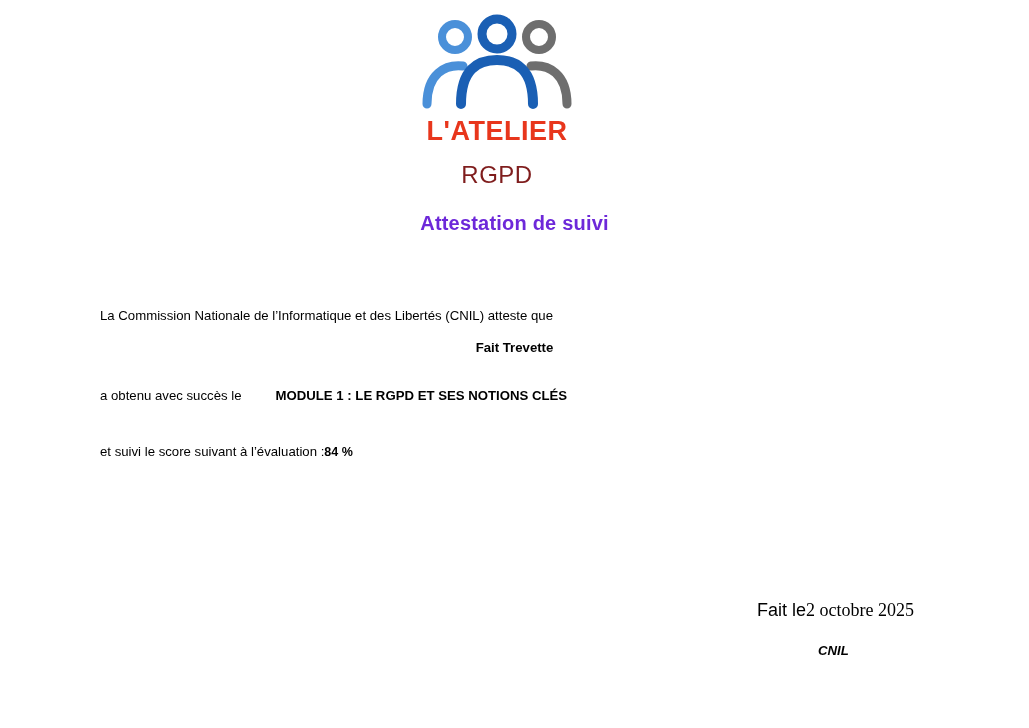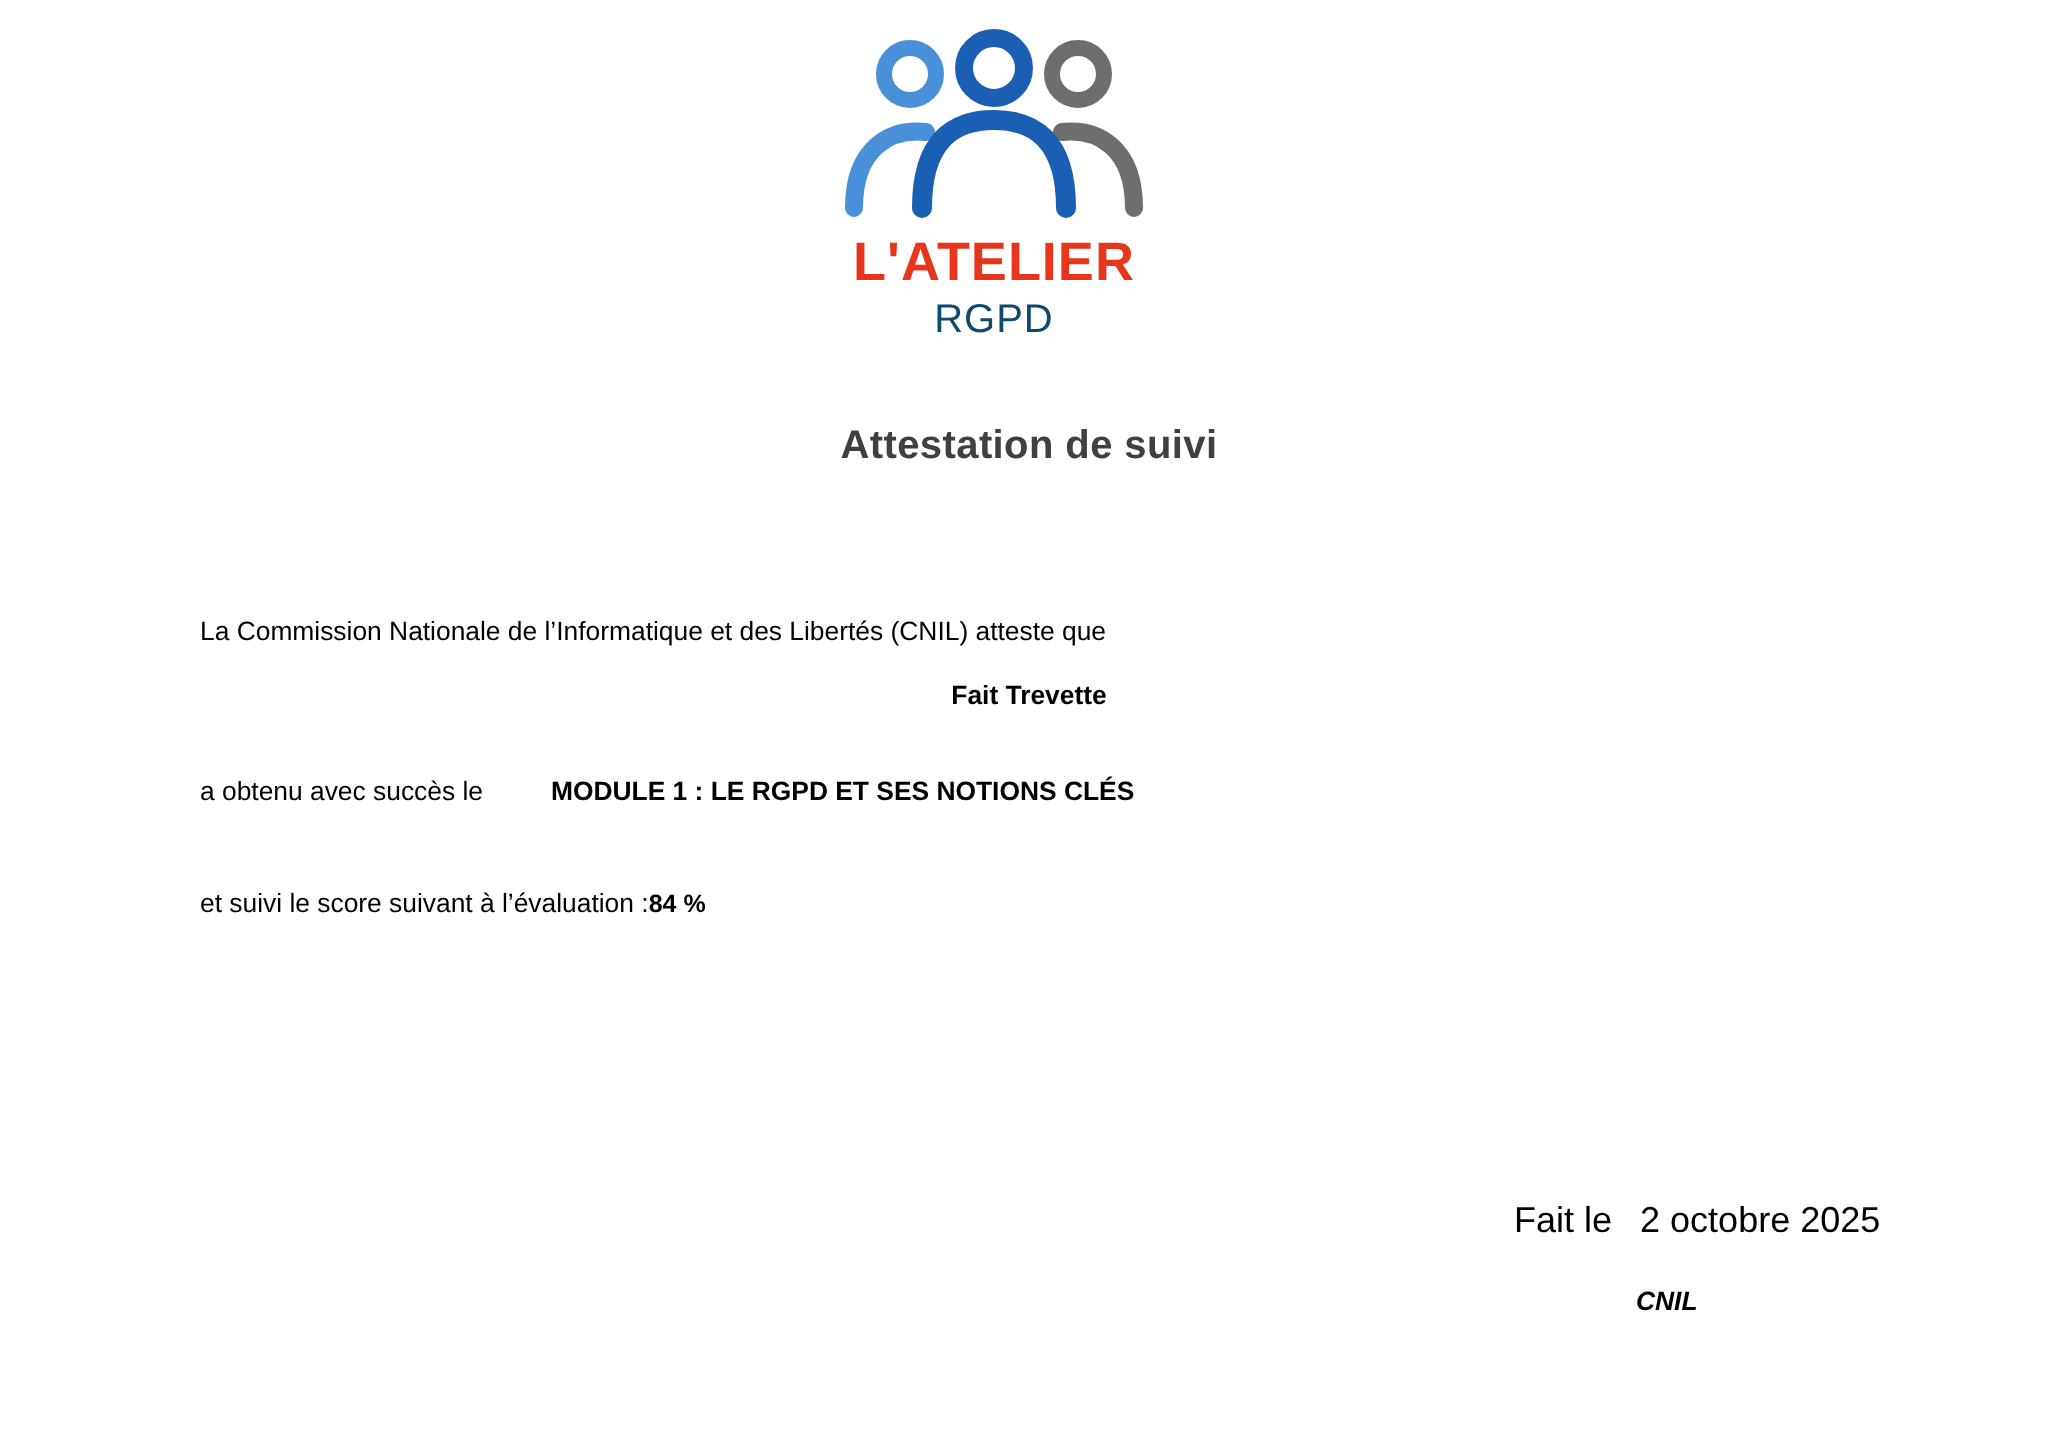--- a/index.html
+++ b/index.html
@@ -44,38 +44,38 @@
   .logo-title {
     margin-top: 6px;
     font-size: 27px;
     font-weight: bold;
     letter-spacing: 0.5px;
     color: #e8361c;
     font-family: "Liberation Sans", sans-serif;
     line-height: 1;
   }
   .logo-sub {
-    margin-top: 5px;
-    font-size: 20px;
-    color: #0c4a6e;
+    margin-top: 18px;
+    font-size: 24px;
+    color: #7f1d1d;
     font-family: "Liberation Sans", sans-serif;
     letter-spacing: 0.5px;
     line-height: 1;
   }
 
   
   .doc-title {
     position: absolute;
     left: 0;
     top: 212px;
     width: 1029px;
     text-align: center;
     font-size: 20px;
     font-weight: bold;
-    color: #404040;
+    color: #6d28d9;
     letter-spacing: 0.2px;
   }
 
   
   .line-attests {
     position: absolute;
     left: 100px;
     top: 308px;
     font-size: 13.2px;
     color: #000;
@@ -124,21 +124,21 @@
   
   .footer-date {
     position: absolute;
     left: 757px;
     top: 600px;
     font-size: 18px;
     display: flex;
     align-items: baseline;
   }
   .footer-date .date-label { font-weight: normal; }
-  .footer-date .date-value { margin-left: 14px; }
+  .footer-date .date-value { margin-left: 0; font-family: Liberation Serif, serif; }
   .footer-signature {
     position: absolute;
     left: 818px;
     top: 643px;
     font-size: 13.2px;
     font-weight: bold;
     font-style: italic;
   }
 </style>
 </head>

